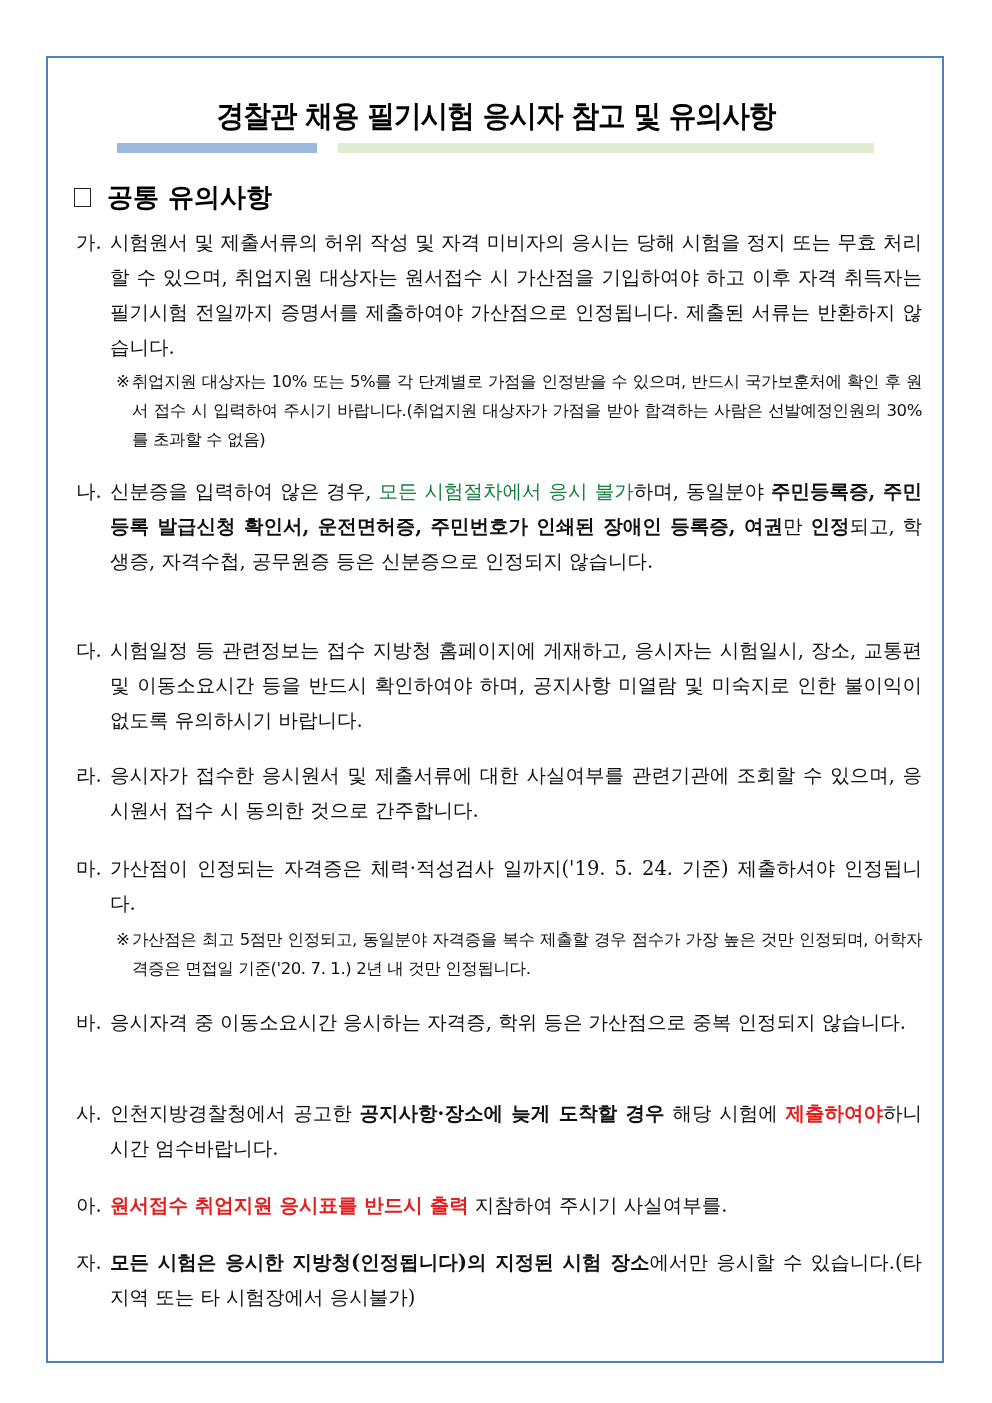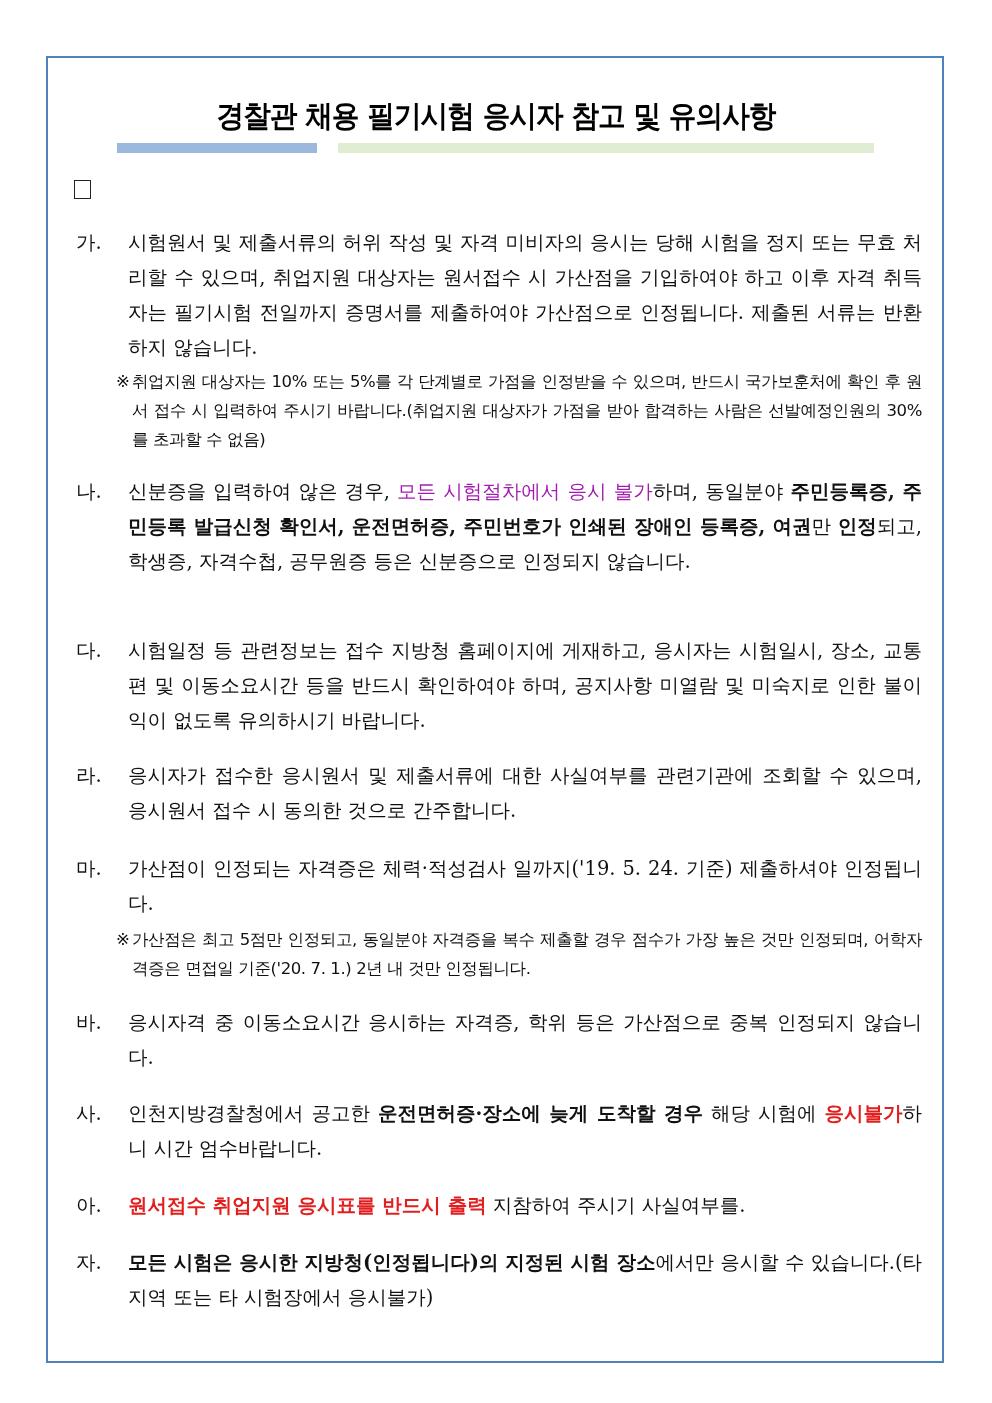--- a/index.html
+++ b/index.html
@@ -5,39 +5,40 @@
     html, body { margin: 0; padding: 0; background: #ffffff; }
     body { width: 992px; height: 1403px; position: relative; overflow: hidden; font-family: "DejaVu Sans", sans-serif; color: #111; }
     .frame { position: absolute; left: 46px; top: 56px; width: 898px; height: 1307px; border: 2px solid #4f81bd; box-sizing: border-box; }
     .title { position: absolute; left: 0; top: 96px; width: 992px; text-align: center; font-family: "DejaVu Sans", sans-serif; font-weight: bold; font-size: 30px; letter-spacing: -1px; color: #000; transform: scaleX(0.92); transform-origin: 496px 0; }
     .bar-blue { position: absolute; left: 117px; top: 143px; width: 200px; height: 10px; background: #9cb8dc; }
     .bar-green { position: absolute; left: 338px; top: 143px; width: 536px; height: 10px; background: #e0edd2; }
     .section-head { position: absolute; left: 74px; top: 180px; font-family: "DejaVu Sans", sans-serif; font-weight: bold; font-size: 26px; color: #000; display: flex; align-items: center; }
     .checkbox-icon { display: inline-block; width: 17px; height: 19px; border: 1.5px solid #222; margin-right: 16px; box-sizing: border-box; }
     .item { position: absolute; left: 76px; width: 846px; font-family: "DejaVu Serif", serif; font-size: 19.5px; line-height: 35px; color: #111; }
     .item .marker { position: absolute; left: 0; top: 0; width: 38px; }
-    .item .body { margin-left: 52px; text-align: justify; text-align-last: left; }
+    .item .body { margin-left: 34px; text-align: justify; text-align-last: left; }
     .note { position: absolute; left: 116px; width: 806px; font-family: "DejaVu Sans", sans-serif; font-size: 16.5px; line-height: 29px; color: #111; letter-spacing: -0.4px; }
     .note .marker { position: absolute; left: 0; top: 0; width: 30px; }
     .note .body { margin-left: 16px; text-align: justify; text-align-last: left; }
-    .red { color: #a21caf; }
+    .red { color: #15803d; }
     .bold { font-weight: bold; }
     .redbold { color: #e31e1e; font-weight: bold; }
   </style>
 </head>
 <body>
 
 <div class="frame"></div>
 
 <div class="title">경찰관 채용 필기시험 응시자 참고 및 유의사항</div>
 <div class="bar-blue"></div>
 <div class="bar-green"></div>
 
 <div class="section-head">
   <span class="checkbox-icon"></span>
+  <span>공통 유의사항</span>
 </div>
 
 <div class="item" style="top:225px;">
   <span class="marker">가.</span>
   <div class="body">
     <span>시험원서 및 제출서류의 허위 작성 및 자격 미비자의 응시는 당해 시험을 정지 또는 무효 처리할 수 있으며, 취업지원 대상자는 원서접수 시 가산점을 기입하여야 하고 이후 자격 취득자는 필기시험 전일까지 증명서를 제출하여야 가산점으로 인정됩니다. 제출된 서류는 반환하지 않습니다.</span>
   </div>
 </div>
 <div class="note" style="top:367px;">
   <span class="marker">※</span>
@@ -76,21 +77,21 @@
 
 <div class="item" style="top:1005px;">
   <span class="marker">바.</span>
   <div class="body">
     <span>응시자격 중 이동소요시간 응시하는 자격증, 학위 등은 가산점으로 중복 인정되지 않습니다.</span>
   </div>
 </div>
 
 <div class="item" style="top:1096px;">
   <span class="marker">사.</span>
-  <div class="body"><span>인천지방경찰청에서 공고한 </span><span class="bold">운전면허증·장소에 늦게 도착할 경우</span><span> 해당 시험에 </span><span class="redbold">응시불가</span><span>하니 시간 엄수바랍니다.</span></div>
+  <div class="body"><span>인천지방경찰청에서 공고한 </span><span class="bold">공지사항·장소에 늦게 도착할 경우</span><span> 해당 시험에 </span><span class="redbold">제출하여야</span><span>하니 시간 엄수바랍니다.</span></div>
 </div>
 
 <div class="item" style="top:1188px;">
   <span class="marker">아.</span>
   <div class="body"><span class="redbold">원서접수 취업지원 응시표를 반드시 출력</span><span> 지참하여 주시기 사실여부를.</span></div>
 </div>
 
 <div class="item" style="top:1245px;">
   <span class="marker">자.</span>
   <div class="body"><span class="bold">모든 시험은 응시한 지방청(인정됩니다)의 지정된 시험 장소</span><span>에서만 응시할 수 있습니다.(타 지역 또는 타 시험장에서 응시불가)</span></div>

